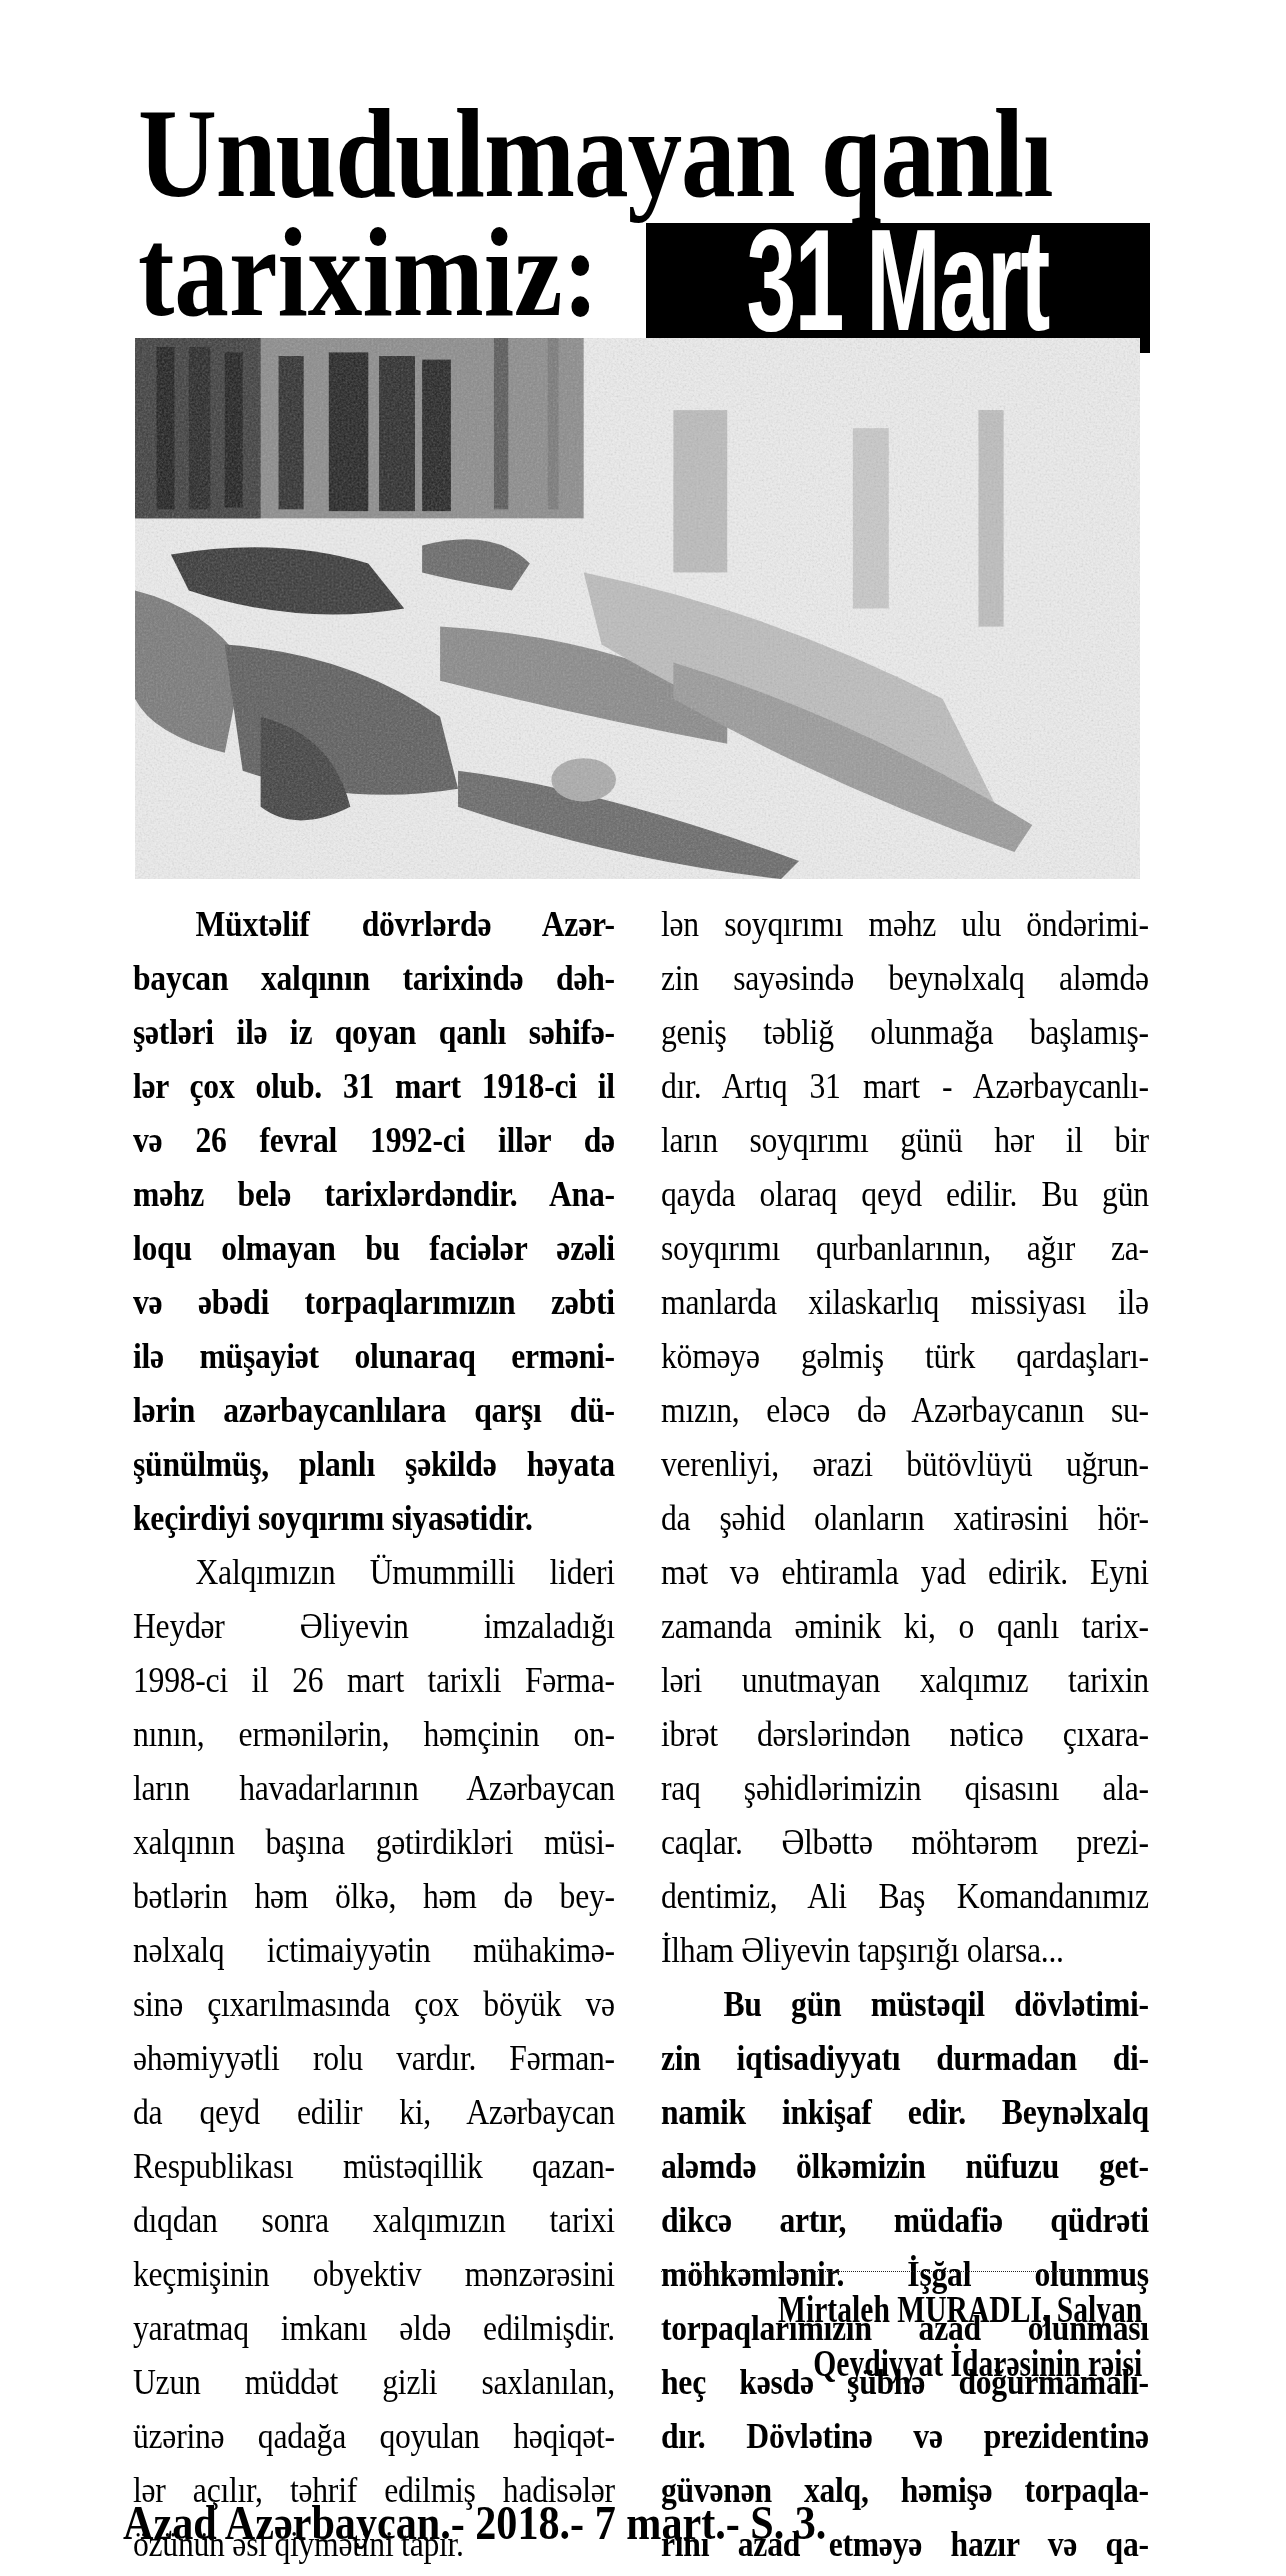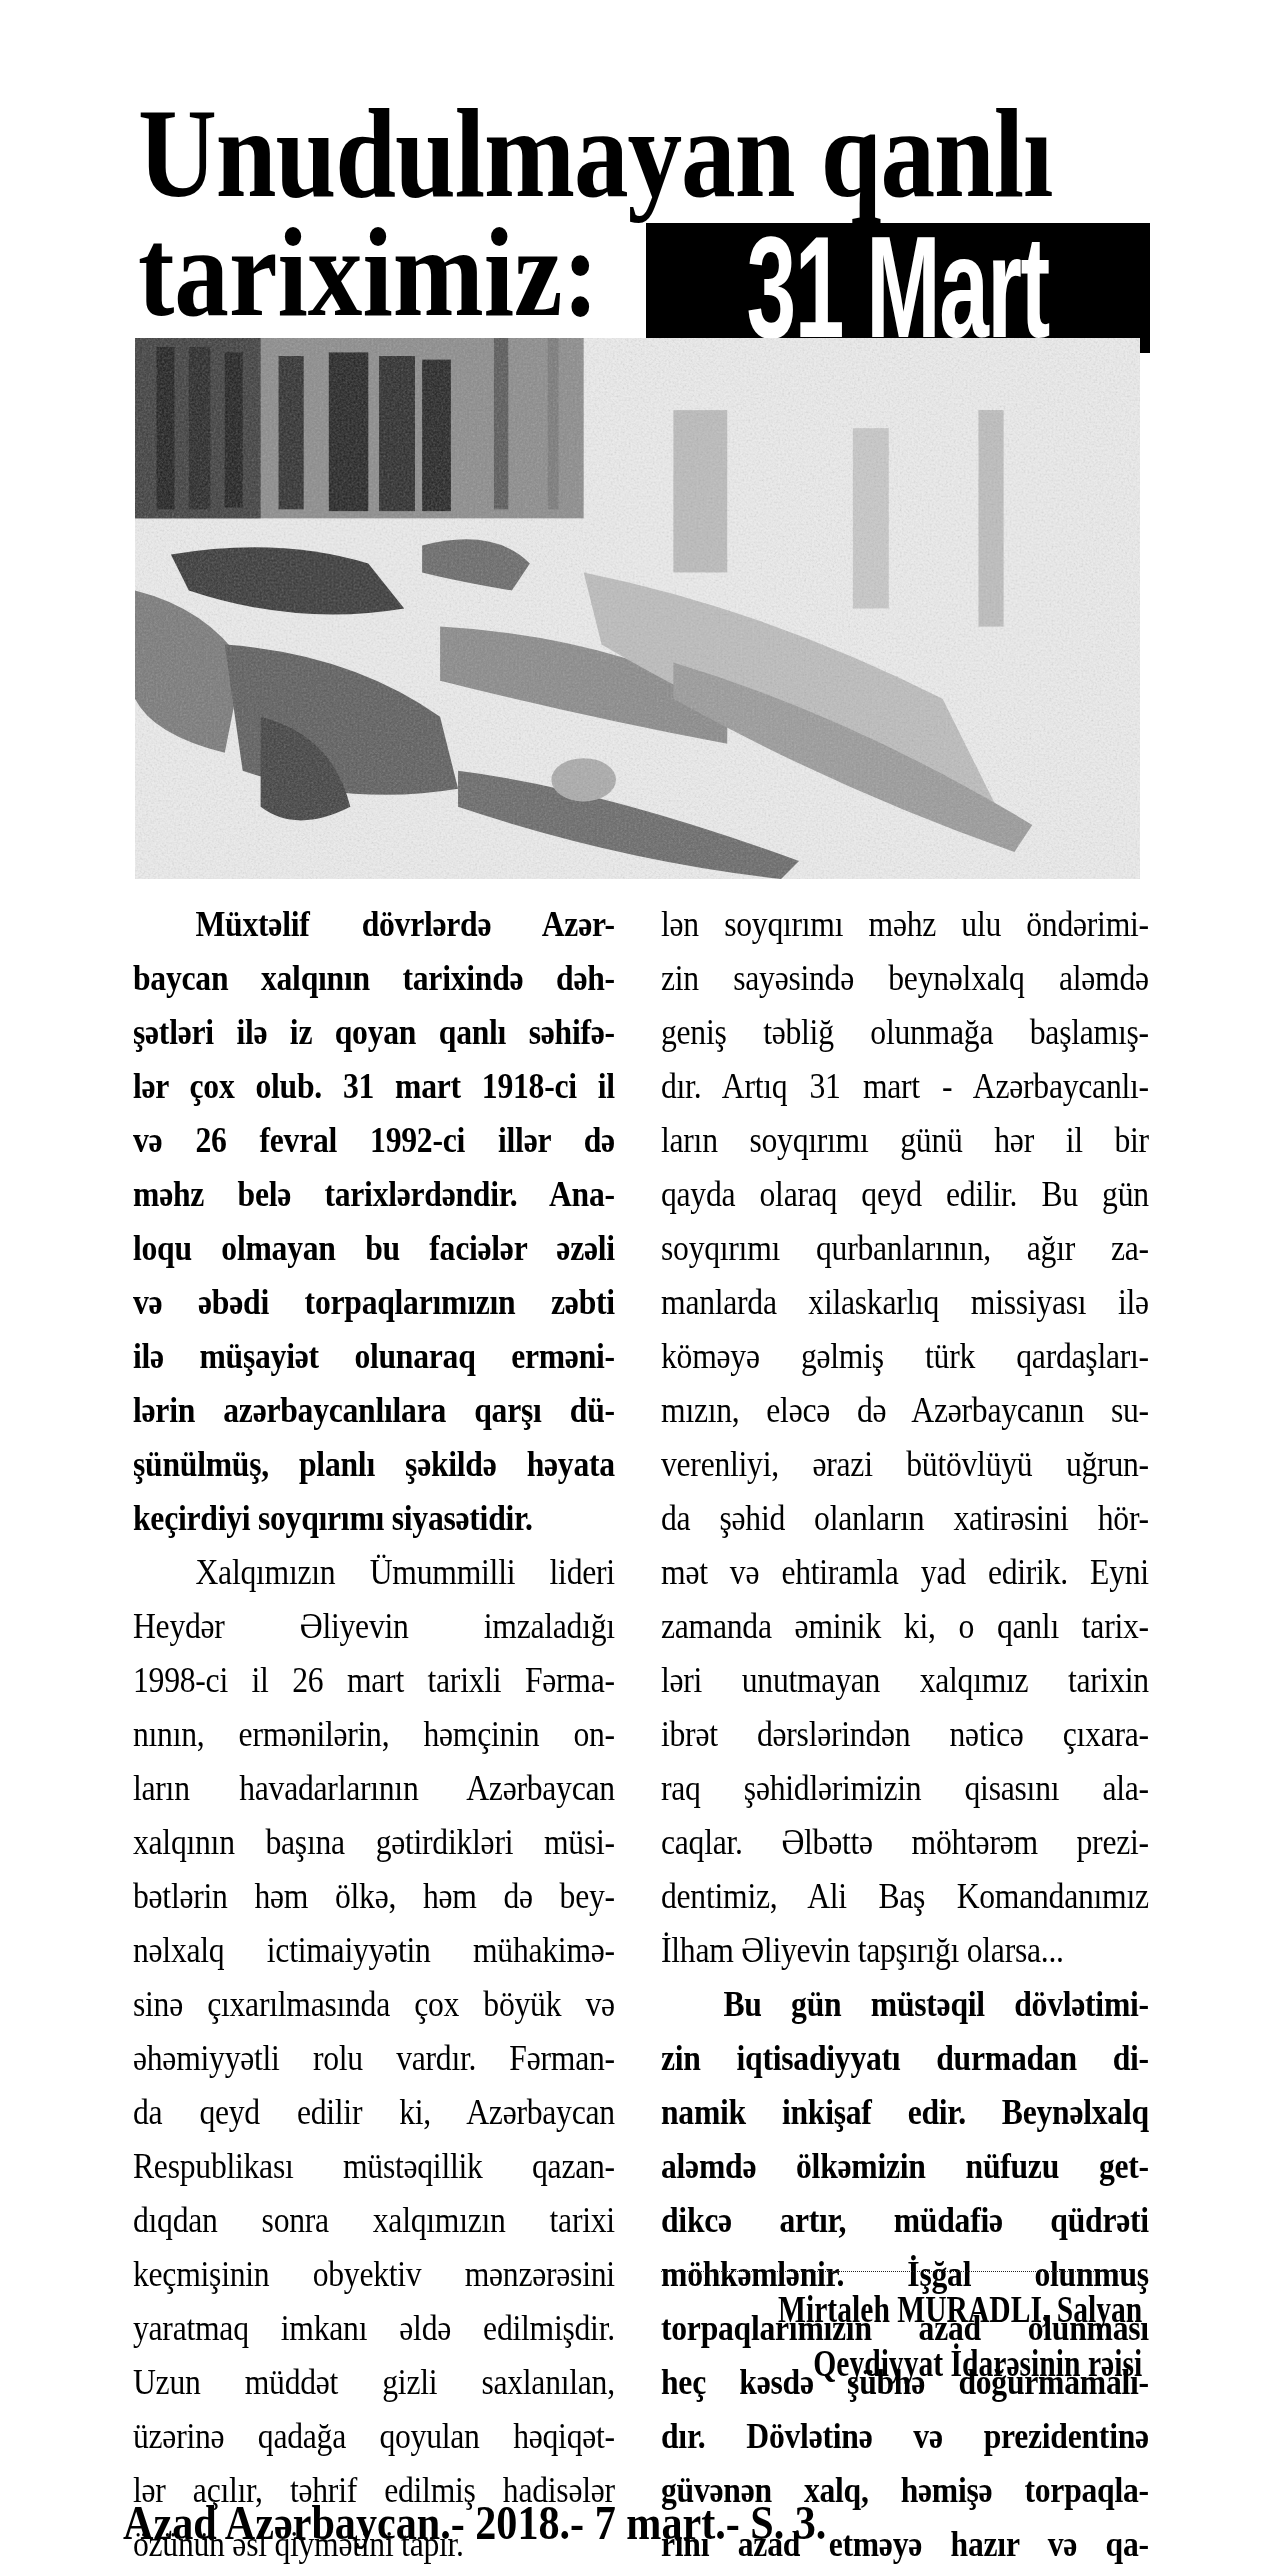--- a/index.html
+++ b/index.html
@@ -3,21 +3,21 @@
 <meta charset="utf-8">
 <style>
   html, body { margin:0; padding:0; background:#ffffff; }
   body { width:1286px; height:2576px; position:relative; overflow:hidden; color:#000;
          font-family:"Liberation Serif", "DejaVu Serif", serif; }
   .headline1 { position:absolute; left:138px; top:90px; font-size:127px; font-weight:bold;
                letter-spacing:-1.2px; line-height:1; transform:scaleX(0.86); transform-origin:left top; white-space:nowrap; }
   .headline2 { position:absolute; left:138px; top:209px; font-size:127px; font-weight:bold;
                line-height:1; transform:scaleX(0.86); transform-origin:left top; white-space:nowrap; }
   .date-box { position:absolute; left:646px; top:223px; width:504px; height:130px; background:#000;
-              display:flex; align-items:center; justify-content:center; }
+              display:flex; align-items:flex-end; justify-content:center; }
   .date-box span { color:#fff; font-family:"Liberation Sans", "DejaVu Sans", sans-serif; font-weight:bold;
                    font-size:144px; line-height:1; transform:scaleX(0.62); white-space:nowrap; letter-spacing:-2.4px; }
   .photo { position:absolute; left:135px; top:338px; width:1005px; height:541px; overflow:hidden; background:#f4f4f4; }
   .photo svg { width:100%; height:100%; display:block; }
   .col { position:absolute; top:897px; width:482px; font-size:36px; line-height:54px;
          text-align:justify; letter-spacing:-0.3px; }
   .col-left { left:133px; }
   .col-right { left:661px; width:488px; }
   .bold { font-weight:bold; }
   .col span.line { display:block; text-align:justify; text-align-last:justify; white-space:nowrap;

